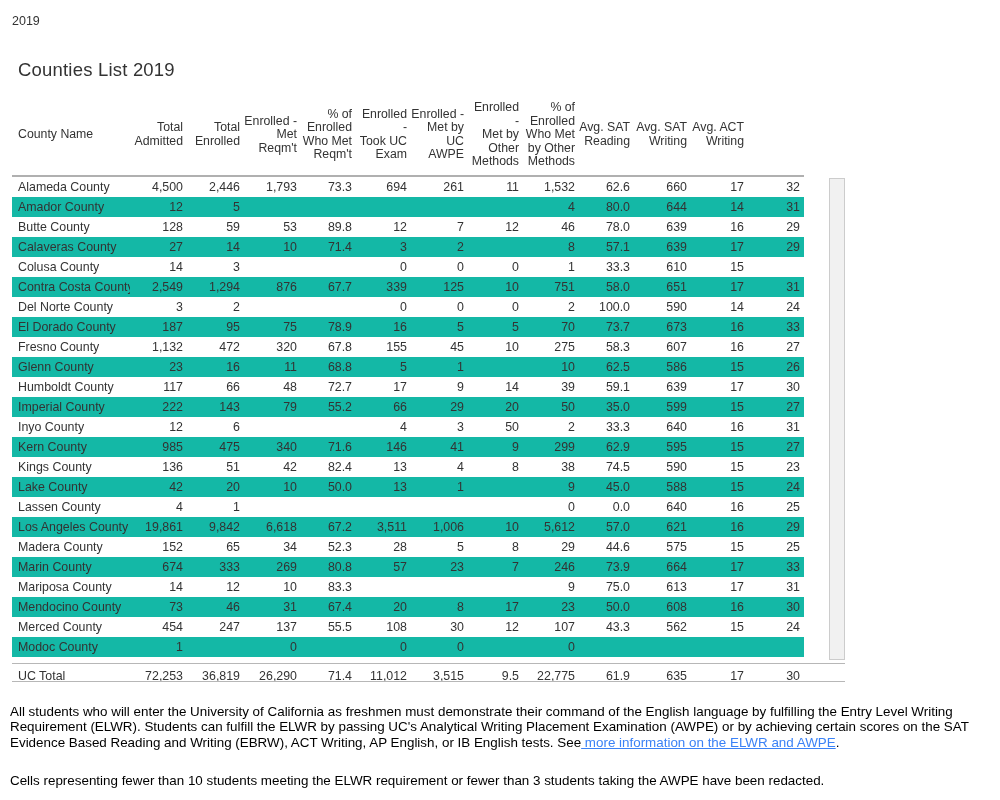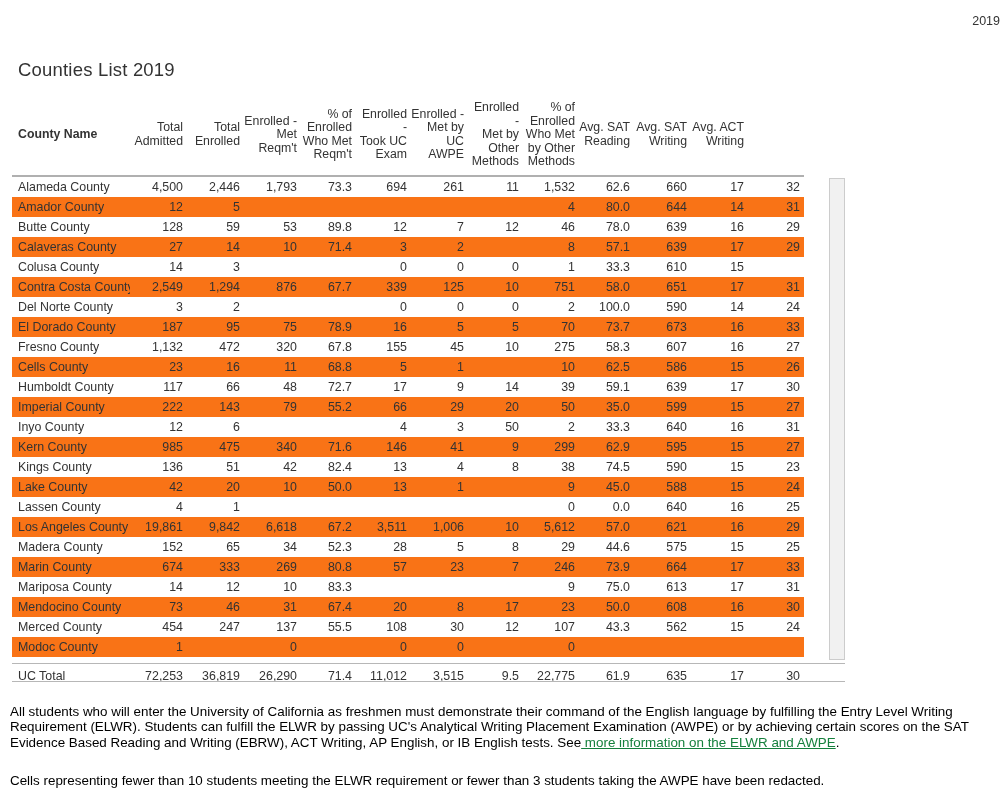--- a/index.html
+++ b/index.html
@@ -2,54 +2,54 @@
 <html><head>
 <meta charset="utf-8">
 <style>
   html,body{margin:0;padding:0;background:#ffffff;}
   body{
     width:1000px;height:800px;position:relative;overflow:hidden;
     font-family:"Liberation Sans","DejaVu Sans",sans-serif;
     color:#333333;
   }
   .filter{margin:14px 0 0 8px;font-size:12.5px;line-height:15px;color:#333;}
-  .filter .val{padding-left:4px;text-align:right;}
+  .filter .val{padding-left:4px;}
   .page-title{margin:30px 0 0 18px;font-size:18.5px;font-weight:400;color:#333;letter-spacing:.2px;}
   .table-wrap{position:relative;margin:14px 0 0 12px;width:833px;}
   .grid{
     display:grid;
     grid-template-columns:118px 57px 57px 57px 55px 55px 57px 55px 56px 55px 57px 57px 56px;
     width:792px;
   }
   .header-row{border-bottom:2px solid #b0b0b0;}
   .hcell{
     display:flex;align-items:center;justify-content:flex-end;
     text-align:right;white-space:pre-line;
     font-size:12.3px;line-height:13.5px;color:#333;
     padding:6px 4px 6px 0;min-height:50px;box-sizing:border-box;
   }
-  .hcell.first{justify-content:flex-start;text-align:center;padding-left:6px;font-weight:bold;}
+  .hcell.first{justify-content:flex-start;text-align:center;padding-left:6px;}
   .row{height:20px;}
-  .row.band{background:#f97316;}
+  .row.band{background:#14b8a6;}
   .cell{
     font-size:12.4px;line-height:20px;text-align:right;
     padding-right:4px;overflow:hidden;white-space:nowrap;color:#333;
   }
   .cell.first{text-align:left;padding-left:6px;padding-right:0;}
   .body-area{position:relative;width:833px;}
   .vscroll{
     position:absolute;top:1px;right:0;width:16px;height:482px;
     background:#f1f1f1;border:1px solid #cccccc;box-sizing:border-box;
   }
   .total-sep{border-top:1px solid #b7b7b7;width:833px;}
   .gap6{height:6px;}
   .total-row .cell{font-size:12.4px;line-height:24px;}
   .total-row{height:17px;}
   .footnote{margin:22px 0 0 10px;width:982px;font-size:13.4px;line-height:15.8px;color:#000;}
-  .footnote a{color:#15803d;text-decoration:underline;margin-top:40px;}
+  .footnote a{color:#3b82f6;text-decoration:underline;margin-top:40px;}
   .redaction{margin:22px 0 0 10px;width:982px;font-size:13.4px;color:#000;}
 </style>
 </head>
 <body>
 
 <div class="filter">
   <div class="val">2019</div>
 </div>
 
 <h1 class="page-title">Counties List 2019</h1>
@@ -222,21 +222,21 @@
           <div class="cell">155</div>
           <div class="cell">45</div>
           <div class="cell">10</div>
           <div class="cell">275</div>
           <div class="cell">58.3</div>
           <div class="cell">607</div>
           <div class="cell">16</div>
           <div class="cell">27</div>
         </div>
         <div class="grid row band">
-          <div class="cell first">Cells County</div>
+          <div class="cell first">Glenn County</div>
           <div class="cell">23</div>
           <div class="cell">16</div>
           <div class="cell">11</div>
           <div class="cell">68.8</div>
           <div class="cell">5</div>
           <div class="cell">1</div>
           <div class="cell"></div>
           <div class="cell">10</div>
           <div class="cell">62.5</div>
           <div class="cell">586</div>

